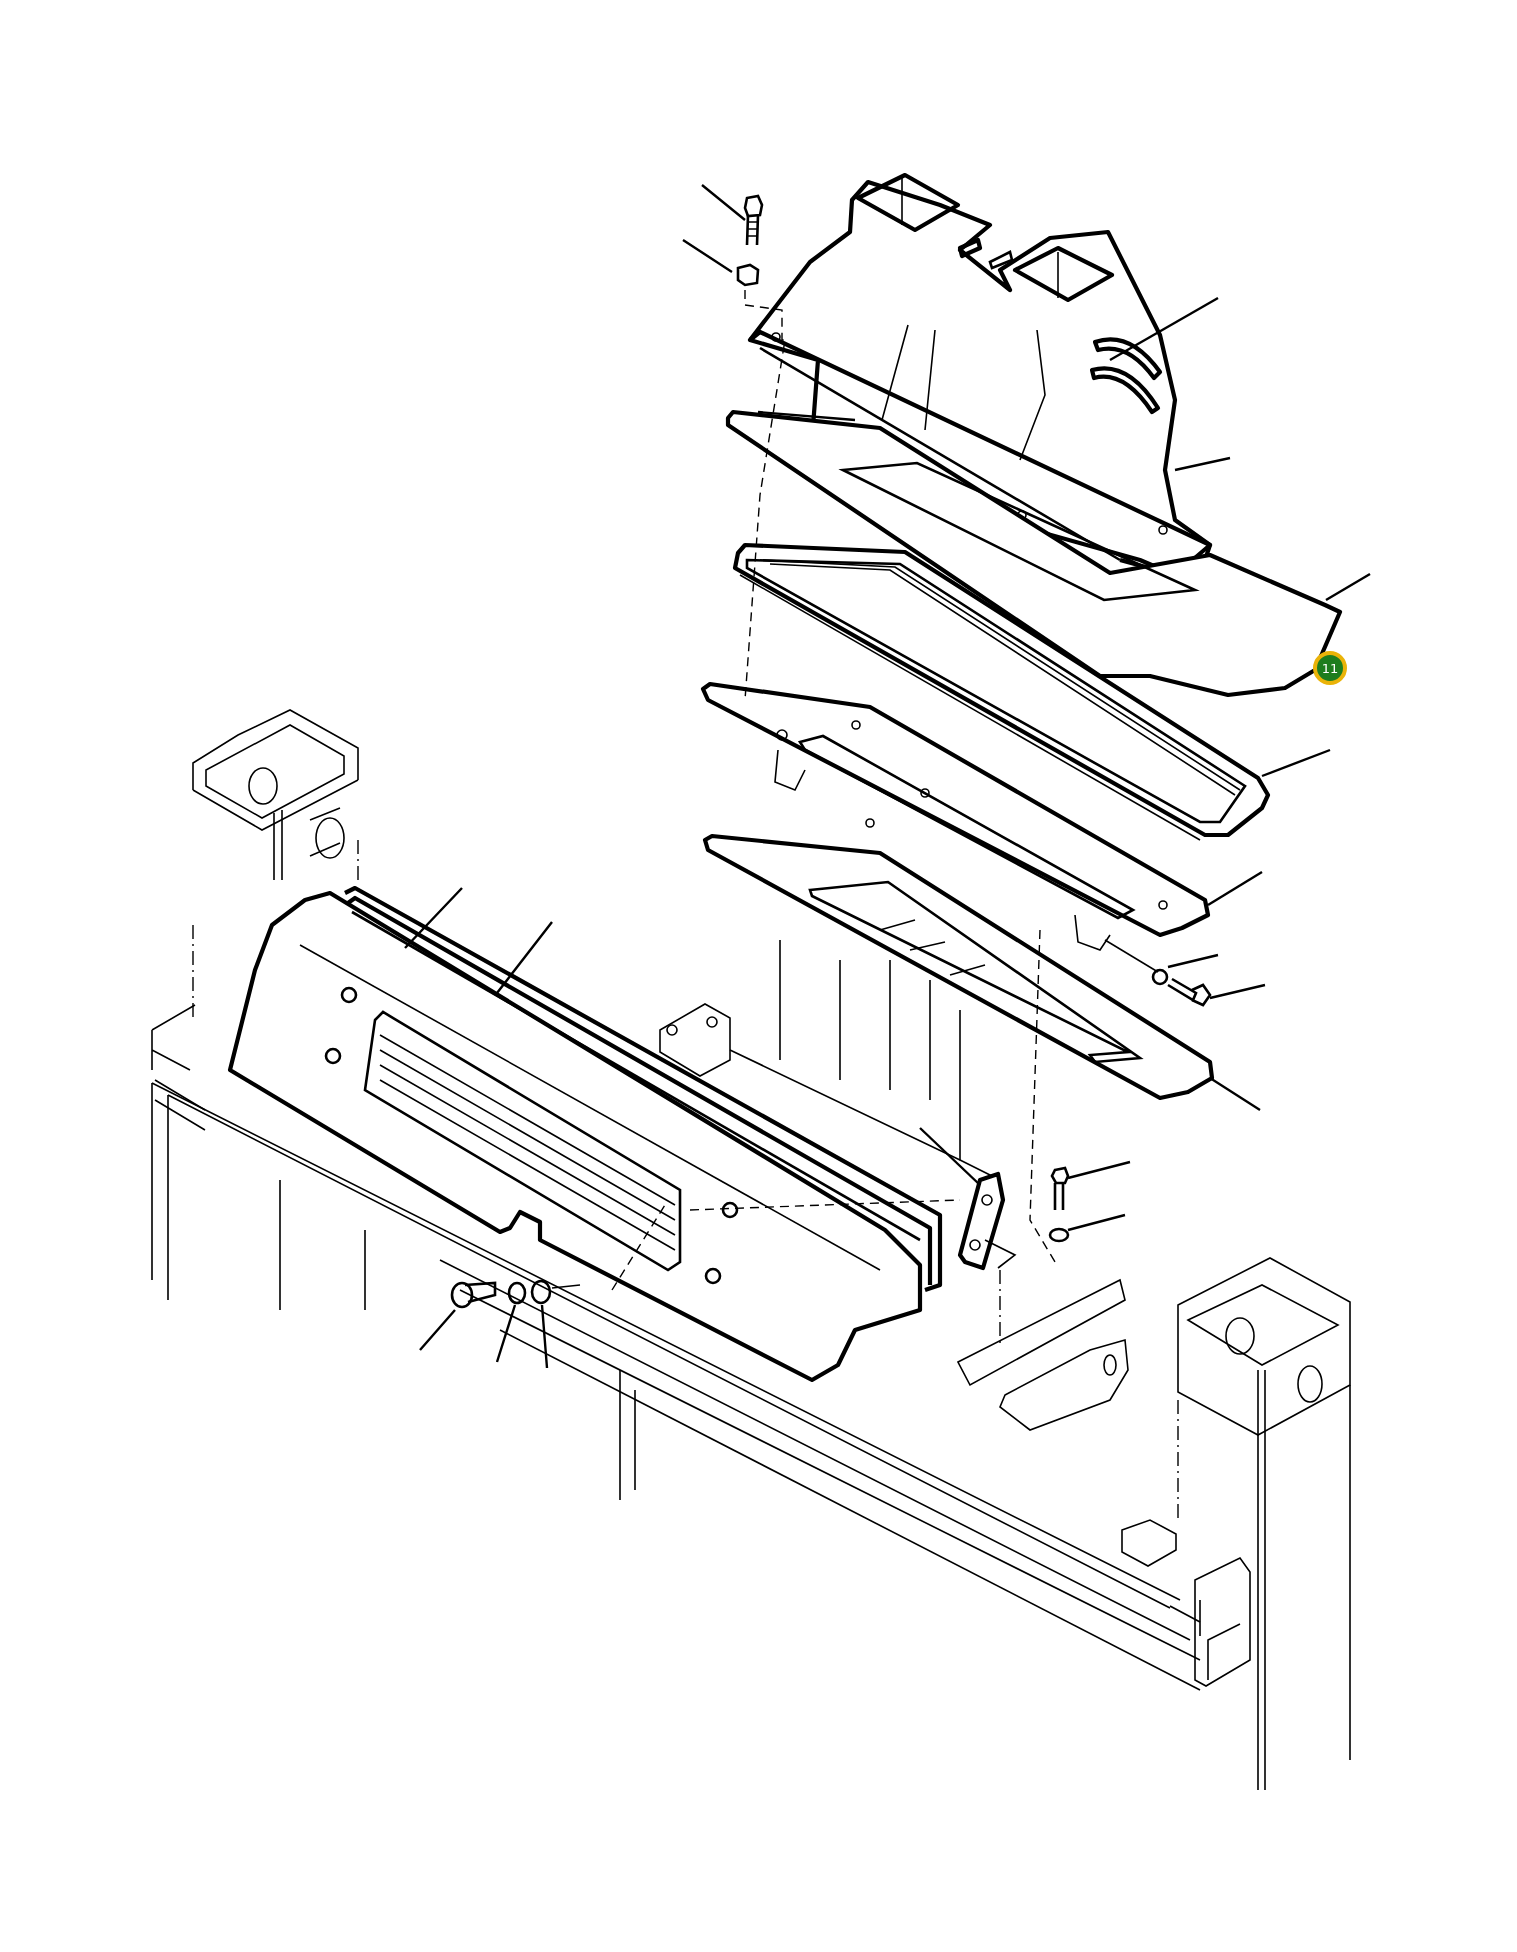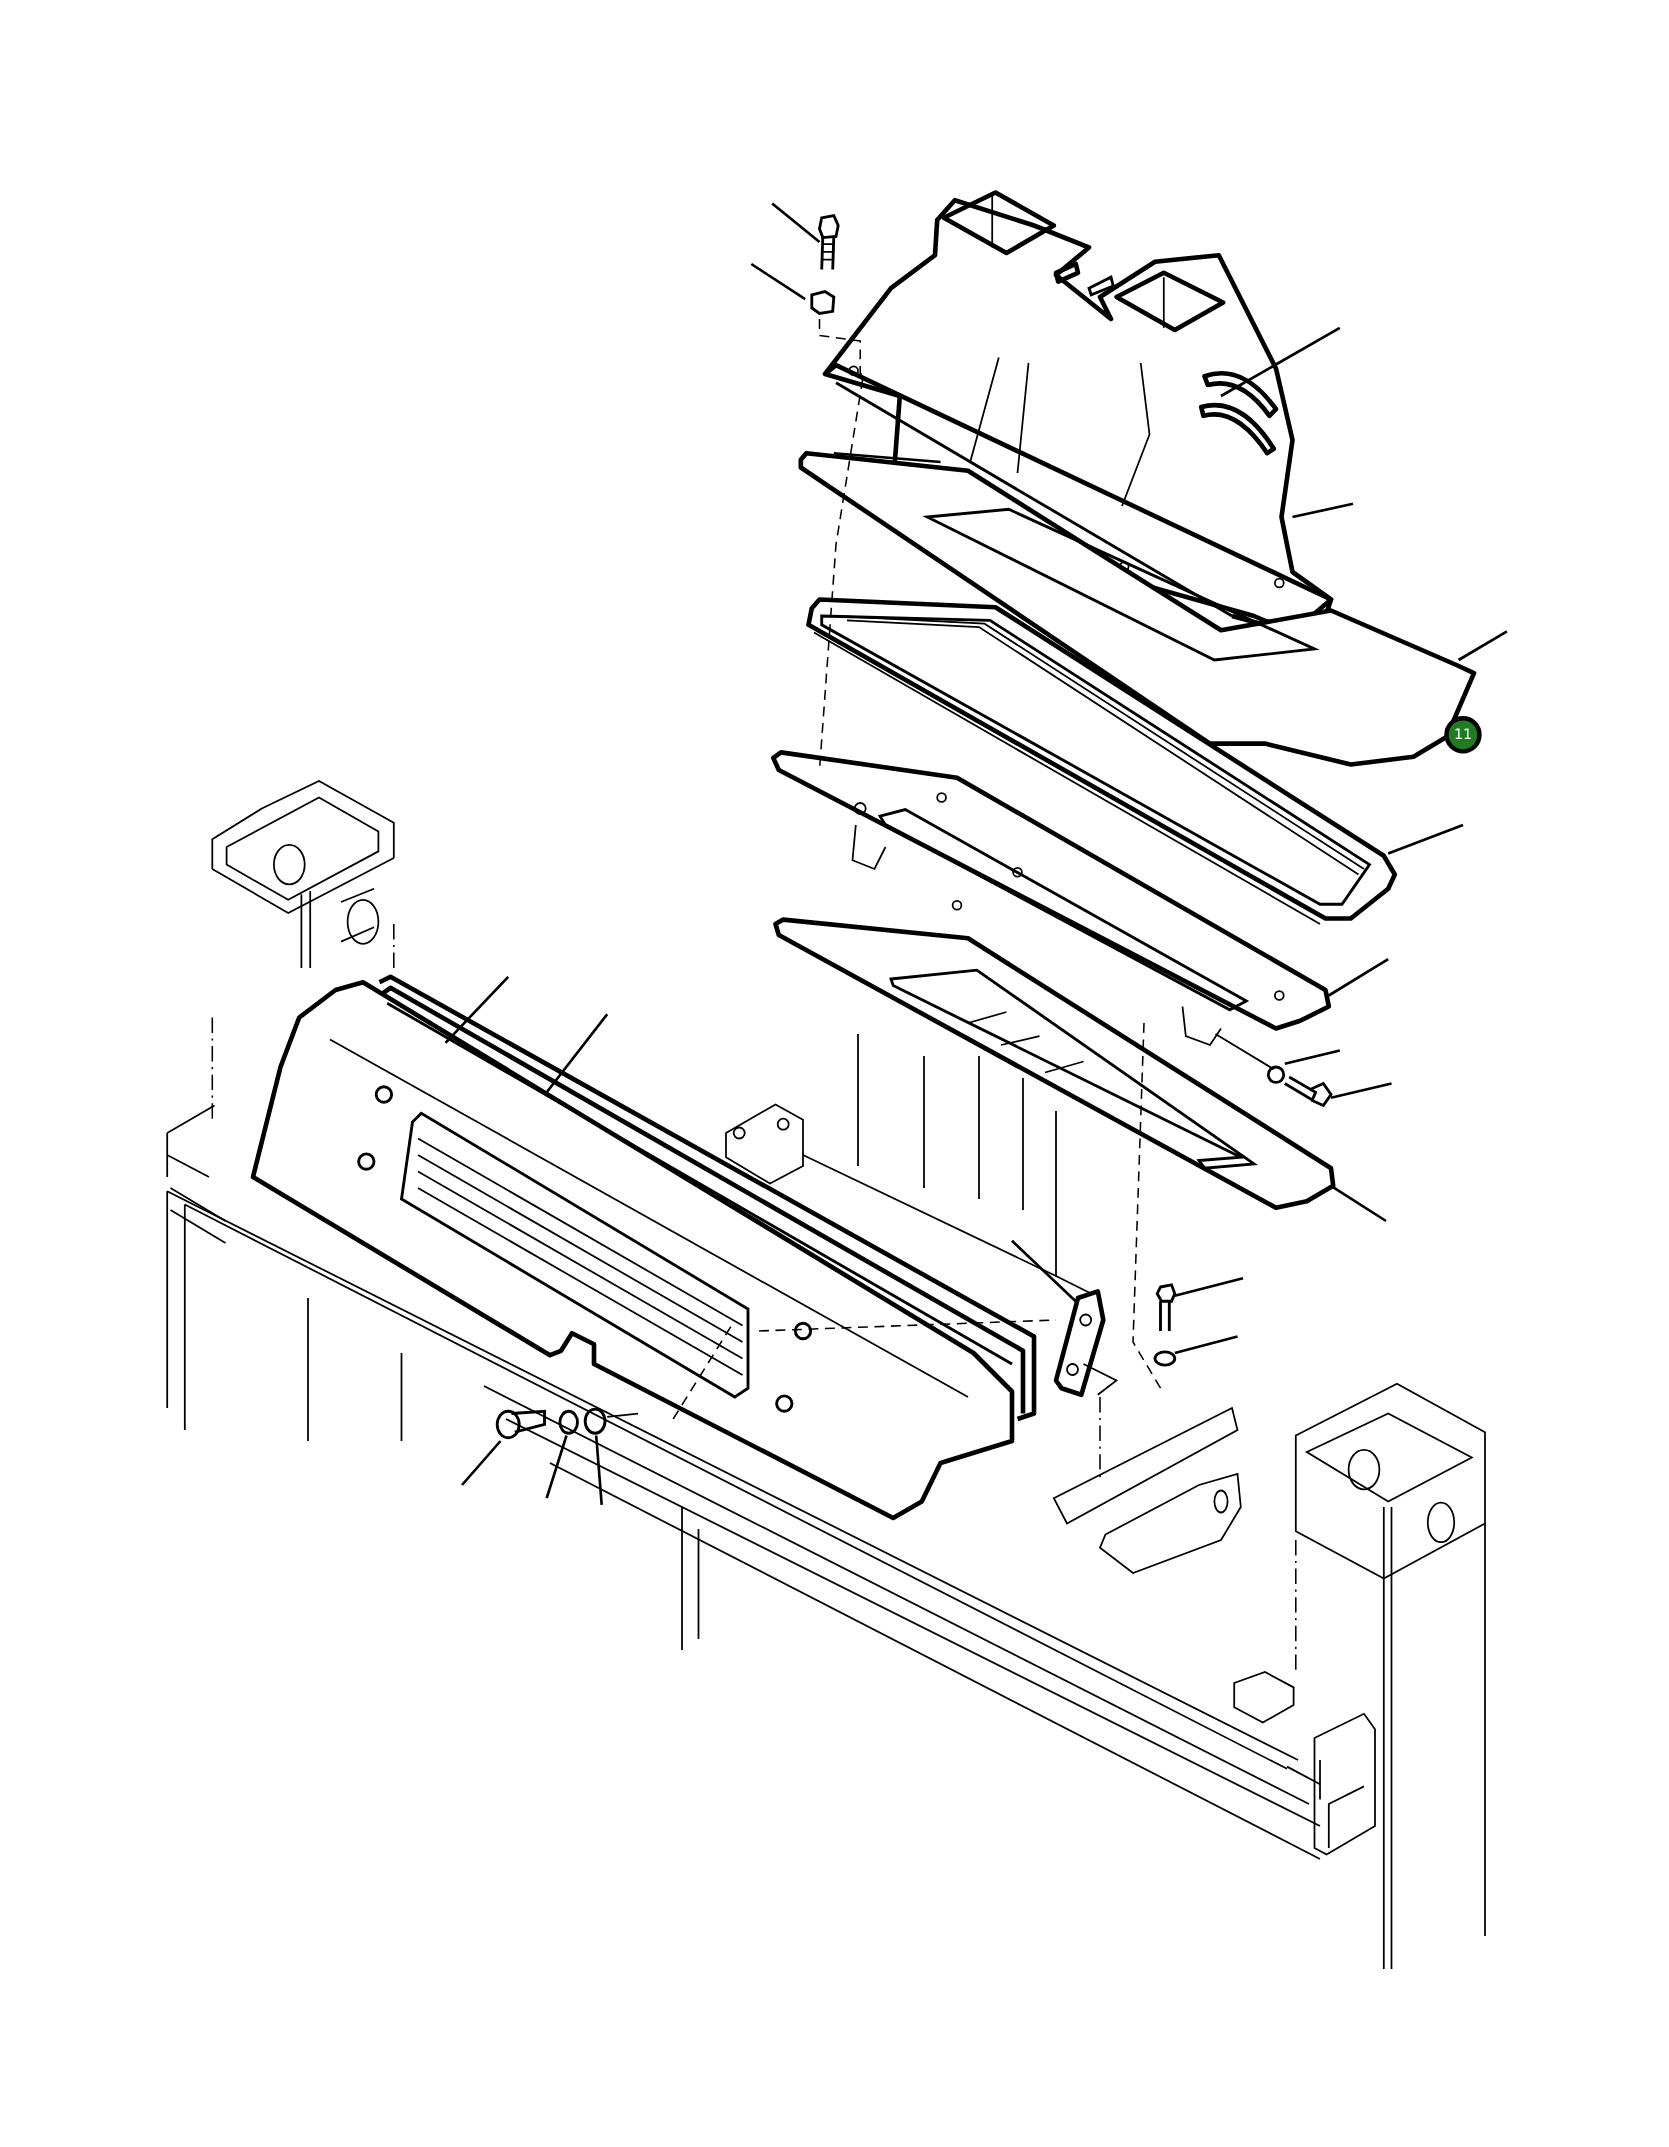--- a/index.html
+++ b/index.html
@@ -6,21 +6,21 @@
   body { width:1517px; height:1952px; position:relative; overflow:hidden; font-family:"DejaVu Sans", sans-serif; }
   #diagram { position:absolute; left:0; top:0; width:1517px; height:1952px; }
   .thin { stroke:#000; stroke-width:1.6; fill:none; }
   .med  { stroke:#000; stroke-width:2.6; fill:none; }
   .bold { stroke:#000; stroke-width:4.2; fill:none; stroke-linejoin:round; }
   .fillw { fill:#fff; }
   .dash { stroke:#000; stroke-width:1.4; fill:none; stroke-dasharray:9 6; }
   .dashdot { stroke:#000; stroke-width:1.4; fill:none; stroke-dasharray:14 5 2 5; }
   .leader { stroke:#000; stroke-width:2.4; fill:none; }
   .callout { position:absolute; width:34px; height:34px; border-radius:50%; box-sizing:border-box;
-             border:4px solid #000000; display:flex; align-items:center; justify-content:center;
+             border:4px solid #eab308; display:flex; align-items:center; justify-content:center;
              color:#fff; font-size:13px; font-family:"DejaVu Sans", sans-serif; cursor:pointer; }
 </style>
 </head>
 <body>
 
 <svg id="diagram" viewBox="0 0 1517 1952" xmlns="http://www.w3.org/2000/svg">
 
   <g>
 
     <path class="thin" d="M193 790 L193 763 L238 735 L290 710 L358 748 L358 780 M193 790 L262 830 L358 780"></path>

